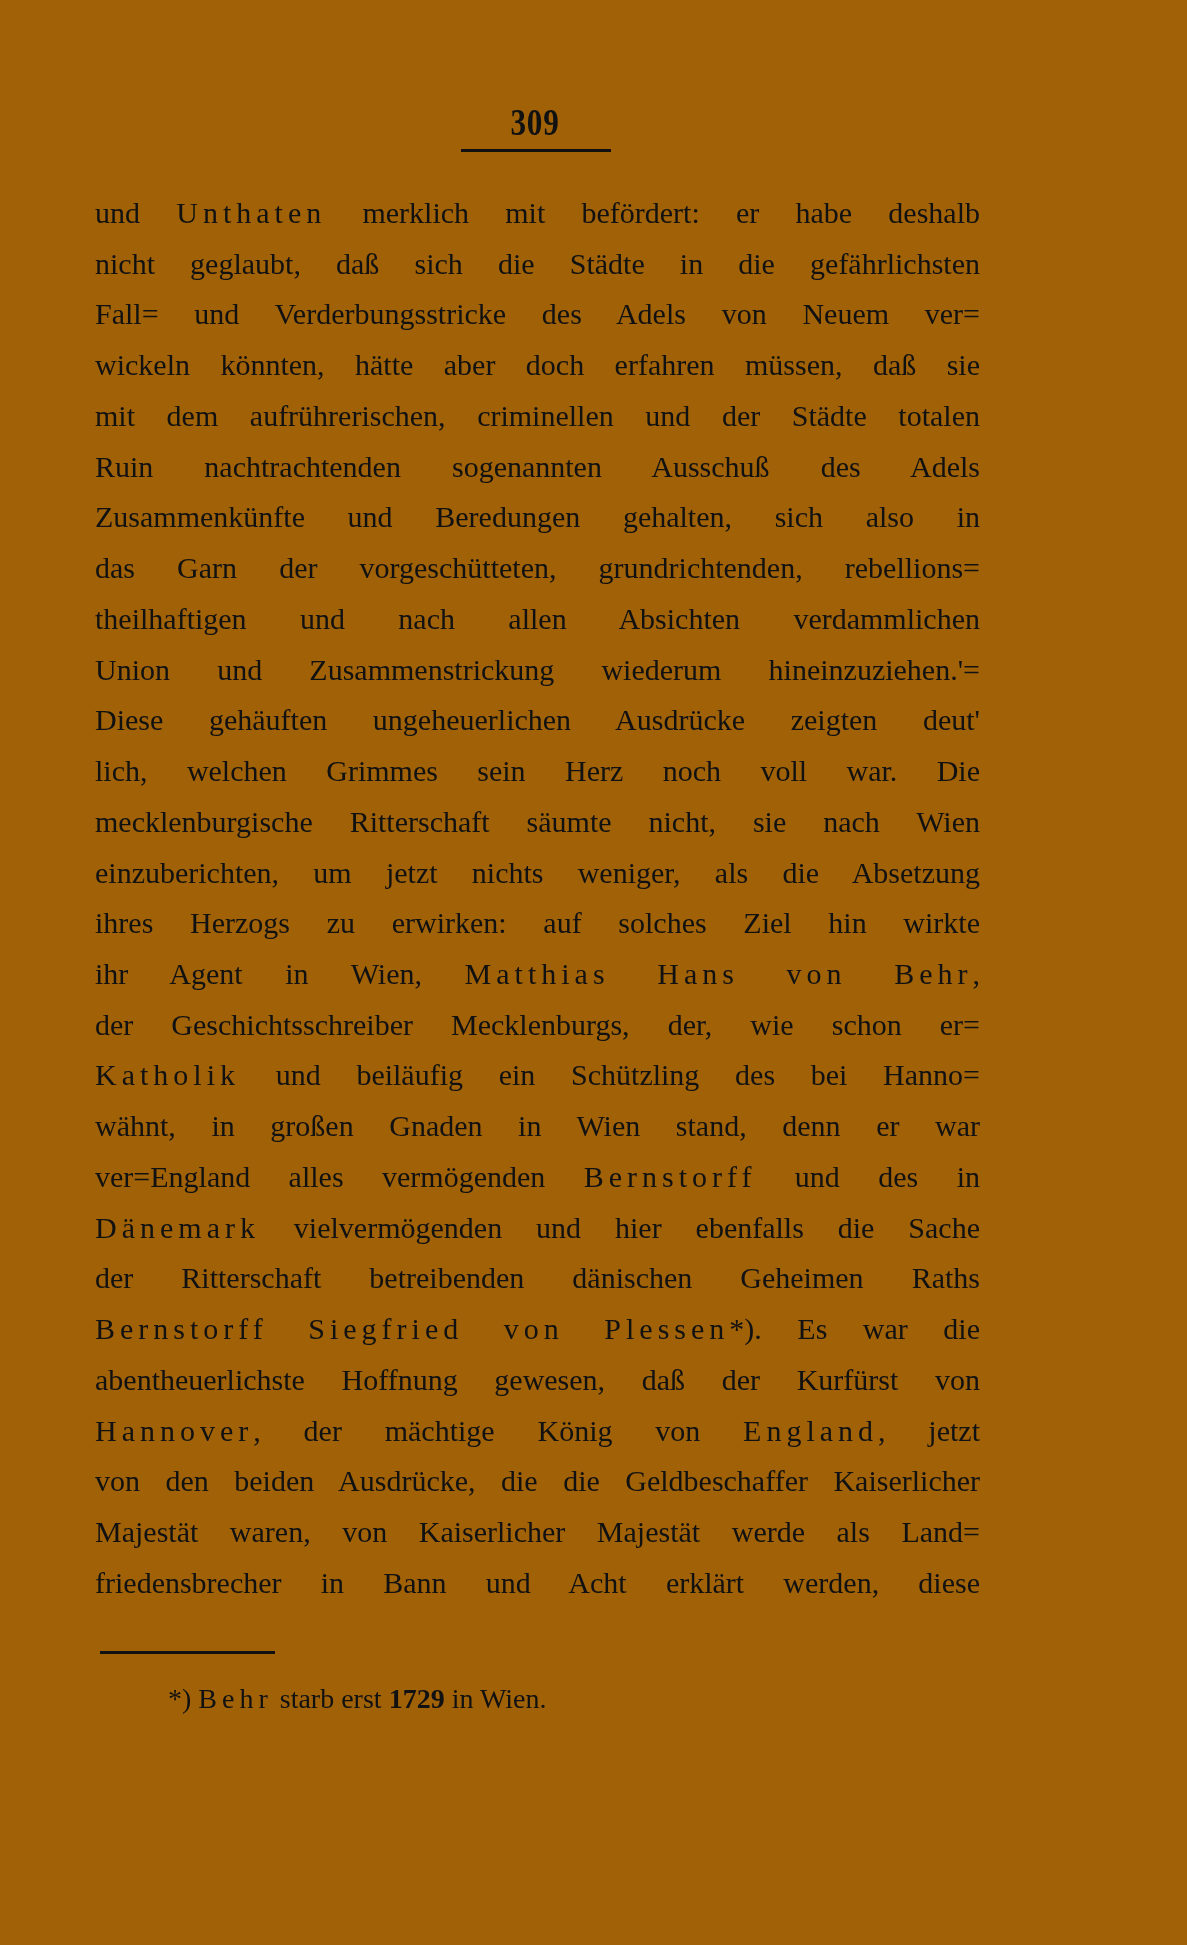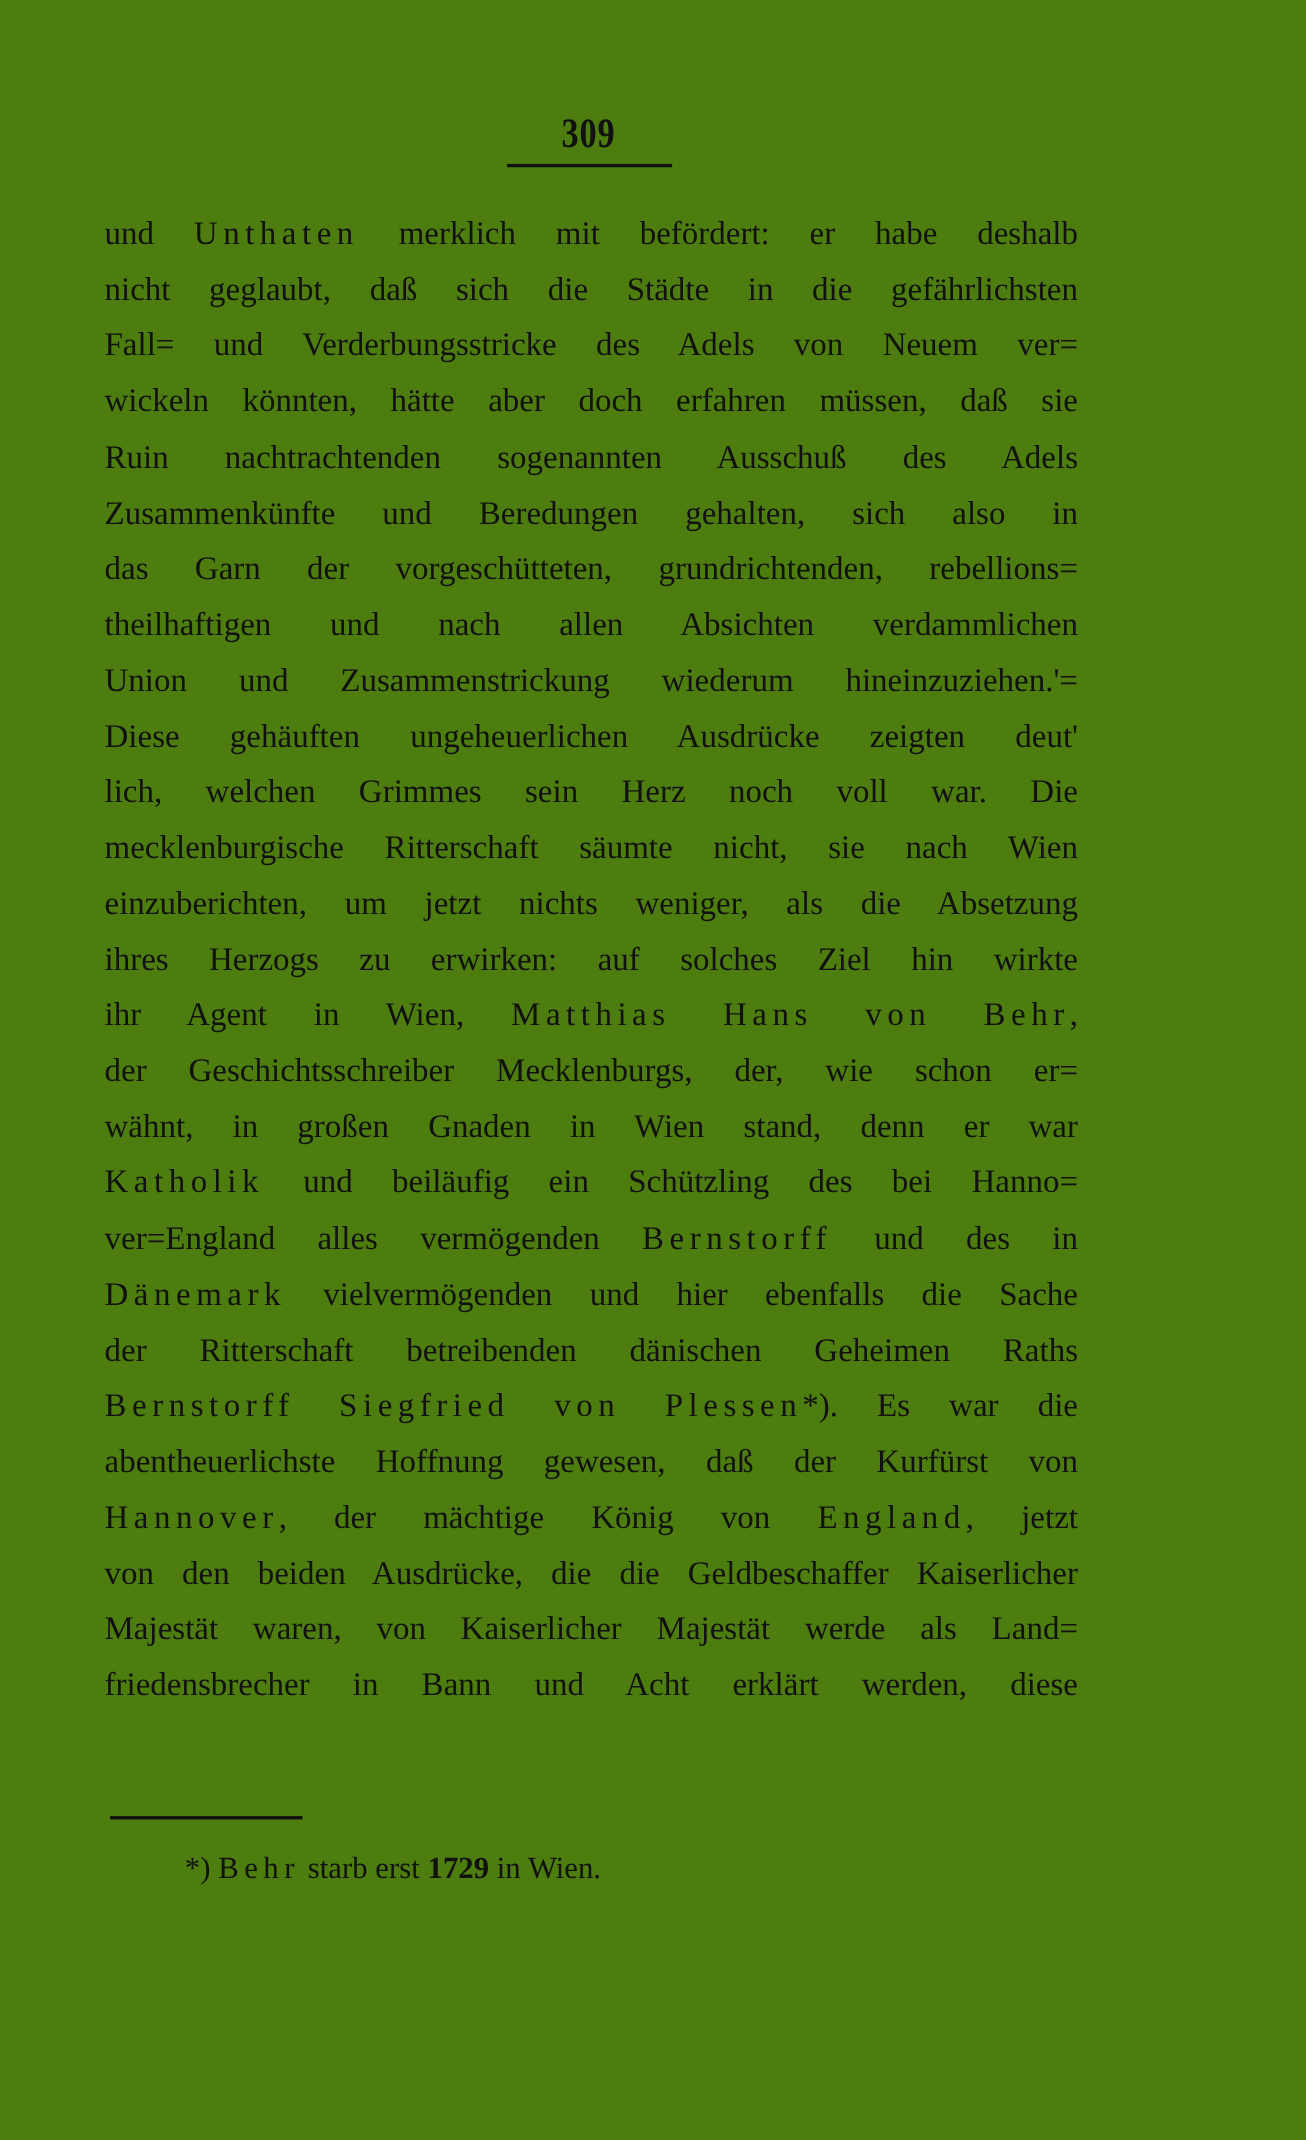--- a/index.html
+++ b/index.html
@@ -13,21 +13,21 @@
     position: relative;
     overflow: hidden;
     color: #111111;
     font-family: "Liberation Serif", "DejaVu Serif", serif;
   }
   .page {
     position: absolute;
     left: 0; top: 0;
     width: 1187px;
     height: 1945px;
-    background: #4d7c0f;
+    background: #a16207;
   }
   .page-number {
     position: absolute;
     left: 460px;
     top: 100px;
     width: 150px;
     text-align: center;
     font-family: "Liberation Serif", serif;
     font-size: 38px;
     line-height: 44px;
@@ -93,34 +93,35 @@
 <div class="page">
 
   <div class="page-number">309</div>
   <div class="header-rule"></div>
 
   <div class="body-text" id="body-text">
       <div class="line"><span>und </span><span class="seg-spaced">Unthaten</span><span> merklich mit befördert: er habe deshalb</span></div>
       <div class="line"><span>nicht geglaubt, daß sich die Städte in die gefährlichsten</span></div>
       <div class="line"><span>Fall= und Verderbungsstricke des Adels von Neuem ver=</span></div>
       <div class="line"><span>wickeln könnten, hätte aber doch erfahren müssen, daß sie</span></div>
+      <div class="line"><span>mit dem aufrührerischen, criminellen und der Städte totalen</span></div>
       <div class="line"><span>Ruin nachtrachtenden sogenannten Ausschuß des Adels</span></div>
       <div class="line"><span>Zusammenkünfte und Beredungen gehalten, sich also in</span></div>
       <div class="line"><span>das Garn der vorgeschütteten, grundrichtenden, rebellions=</span></div>
       <div class="line"><span>theilhaftigen und nach allen Absichten verdammlichen</span></div>
       <div class="line"><span>Union und Zusammenstrickung wiederum hineinzuziehen.'=</span></div>
       <div class="line"><span>Diese gehäuften ungeheuerlichen Ausdrücke zeigten deut'</span></div>
       <div class="line"><span>lich, welchen Grimmes sein Herz noch voll war.  Die</span></div>
       <div class="line"><span>mecklenburgische Ritterschaft säumte nicht, sie nach Wien</span></div>
       <div class="line"><span>einzuberichten, um jetzt nichts weniger, als die Absetzung</span></div>
       <div class="line"><span>ihres Herzogs zu erwirken: auf solches Ziel hin wirkte</span></div>
       <div class="line"><span>ihr Agent in Wien, </span><span class="seg-spaced">Matthias Hans von Behr</span><span>,</span></div>
       <div class="line"><span>der Geschichtsschreiber Mecklenburgs, der, wie schon er=</span></div>
+      <div class="line"><span class="seg-spaced">Katholik</span><span> und beiläufig ein Schützling des bei Hanno=</span></div>
       <div class="line"><span>wähnt, in großen Gnaden in Wien stand, denn er war</span></div>
-      <div class="line"><span class="seg-spaced">Katholik</span><span> und beiläufig ein Schützling des bei Hanno=</span></div>
       <div class="line"><span>ver=England alles vermögenden </span><span class="seg-spaced">Bernstorff</span><span> und des in</span></div>
       <div class="line"><span class="seg-spaced">Dänemark</span><span> vielvermögenden und hier ebenfalls die Sache</span></div>
       <div class="line"><span>der Ritterschaft betreibenden dänischen Geheimen Raths</span></div>
       <div class="line"><span class="seg-spaced">Bernstorff Siegfried von Plessen</span><span>*).  Es war die</span></div>
       <div class="line"><span>abentheuerlichste Hoffnung gewesen, daß der Kurfürst von</span></div>
       <div class="line"><span class="seg-spaced">Hannover</span><span>, der mächtige König von </span><span class="seg-spaced">England</span><span>, jetzt</span></div>
       <div class="line"><span>von den beiden Ausdrücke, die die Geldbeschaffer Kaiserlicher</span></div>
       <div class="line"><span>Majestät waren, von Kaiserlicher Majestät werde als Land=</span></div>
       <div class="line"><span>friedensbrecher in Bann und Acht erklärt werden, diese</span></div>
     </div>

